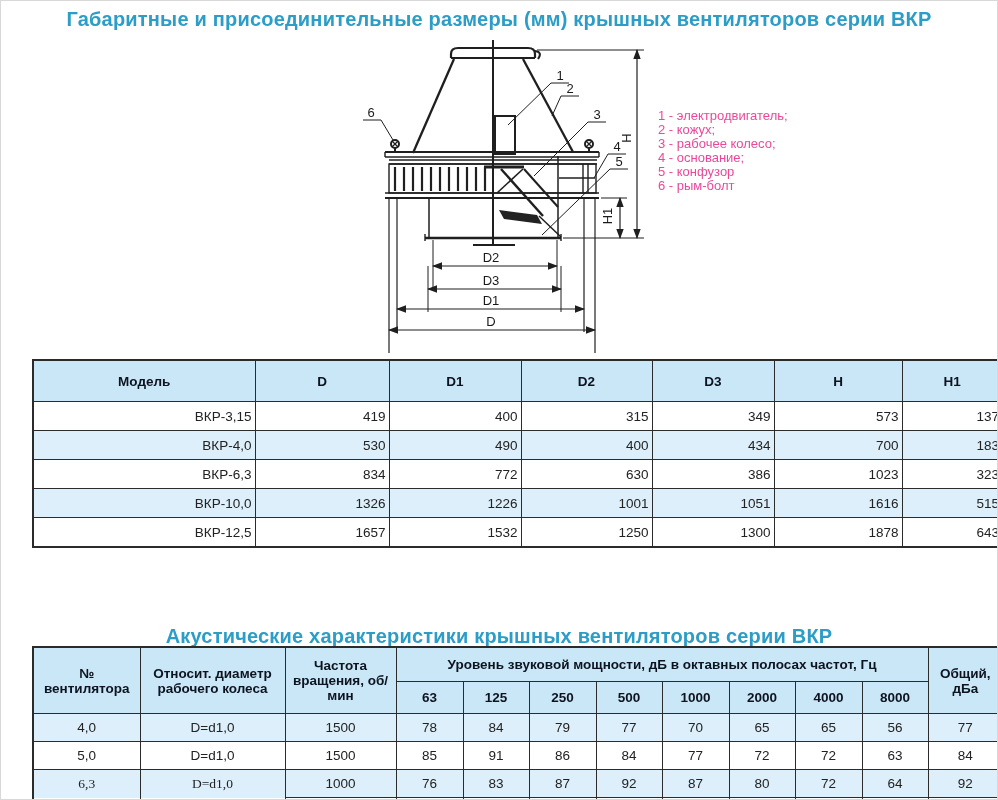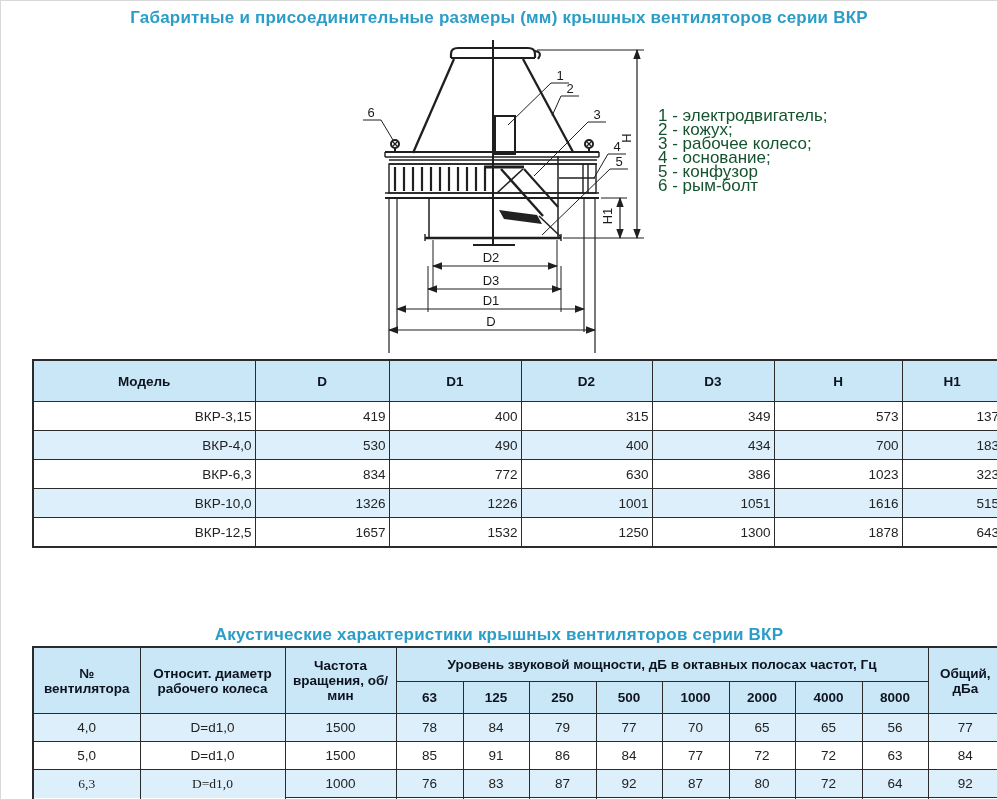--- a/index.html
+++ b/index.html
@@ -3,31 +3,31 @@
 <meta charset="utf-8">
 <style>
   html,body{margin:0;padding:0;background:#fff;}
   .page{
     position:relative;width:998px;height:800px;background:#ffffff;
     overflow:hidden;border:1px solid #d8d8d8;box-sizing:border-box;
     font-family:"Liberation Sans",sans-serif;color:#1c1c1c;
   }
   .title{
     position:absolute;left:0;width:100%;text-align:center;
-    font-weight:bold;font-size:17px;color:#2b9dc7;letter-spacing:.2px;
+    font-weight:bold;font-size:20px;color:#2b9dc7;letter-spacing:.2px;
   }
   #title-dimensions{top:7px;}
   #title-acoustic{top:624px;}
 
   
   #fan-diagram{position:absolute;left:310px;top:25px;}
   #fan-diagram text{fill:#1a1a1a;font-size:13px;}
   .legend{
-    position:absolute;left:657px;top:108px;font-size:17px;line-height:14px;
-    color:#14532d;white-space:nowrap;
+    position:absolute;left:657px;top:108px;font-size:13px;line-height:14px;
+    color:#ec4899;white-space:nowrap;
   }
 
   
   table{border-collapse:collapse;table-layout:fixed;position:absolute;left:31px;
         font-size:13.5px;background:#fff;}
   table{border:2px solid #2b2b2b;}
   th,td{border:1px solid #2b2b2b;text-align:center;vertical-align:middle;
         padding:1px 3px;overflow:hidden;}
   th{font-weight:bold;background:#c9e7f7;color:#0e1320;}
   td{color:#222;}

